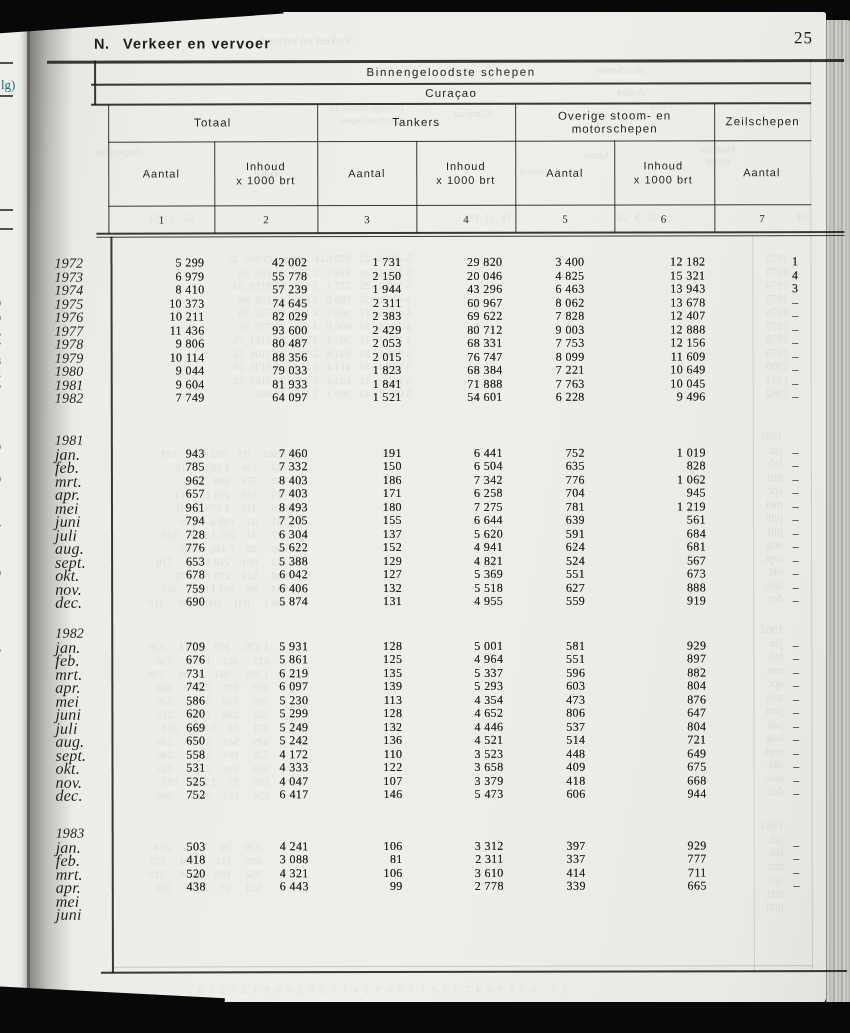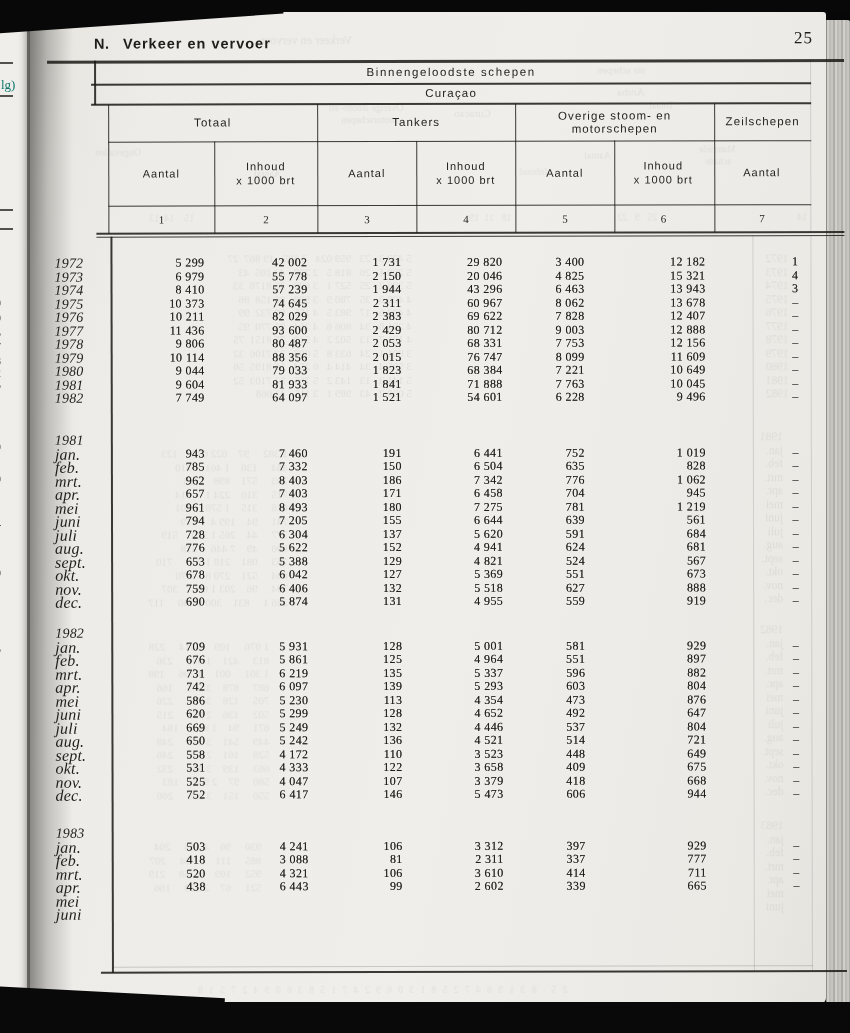--- a/index.html
+++ b/index.html
@@ -414,21 +414,21 @@
             <div class="c p4">7 342</div>
             <div class="c p5">776</div>
             <div class="c p6">1 062</div>
             <div class="c p7">–</div>
           </div>
           <div class="trow">
             <div class="rlabel ">apr.</div>
             <div class="c p1">657</div>
             <div class="c p2">7 403</div>
             <div class="c p3">171</div>
-            <div class="c p4">6 458</div>
+            <div class="c p4">6 258</div>
             <div class="c p5">704</div>
             <div class="c p6">945</div>
             <div class="c p7">–</div>
           </div>
           <div class="trow">
             <div class="rlabel ">mei</div>
             <div class="c p1">961</div>
             <div class="c p2">8 493</div>
             <div class="c p3">180</div>
             <div class="c p4">7 275</div>
@@ -567,21 +567,21 @@
             <div class="c p5">473</div>
             <div class="c p6">876</div>
             <div class="c p7">–</div>
           </div>
           <div class="trow">
             <div class="rlabel ">juni</div>
             <div class="c p1">620</div>
             <div class="c p2">5 299</div>
             <div class="c p3">128</div>
             <div class="c p4">4 652</div>
-            <div class="c p5">492</div>
+            <div class="c p5">806</div>
             <div class="c p6">647</div>
             <div class="c p7">–</div>
           </div>
           <div class="trow">
             <div class="rlabel ">juli</div>
             <div class="c p1">669</div>
             <div class="c p2">5 249</div>
             <div class="c p3">132</div>
             <div class="c p4">4 446</div>
             <div class="c p5">537</div>
@@ -678,21 +678,21 @@
             <div class="c p4">3 610</div>
             <div class="c p5">414</div>
             <div class="c p6">711</div>
             <div class="c p7">–</div>
           </div>
           <div class="trow">
             <div class="rlabel ">apr.</div>
             <div class="c p1">438</div>
             <div class="c p2">6 443</div>
             <div class="c p3">99</div>
-            <div class="c p4">2 602</div>
+            <div class="c p4">2 778</div>
             <div class="c p5">339</div>
             <div class="c p6">665</div>
             <div class="c p7">–</div>
           </div>
           <div class="trow">
             <div class="rlabel ">mei</div>
             <div class="c p1"></div>
             <div class="c p2"></div>
             <div class="c p3"></div>
             <div class="c p4"></div>

